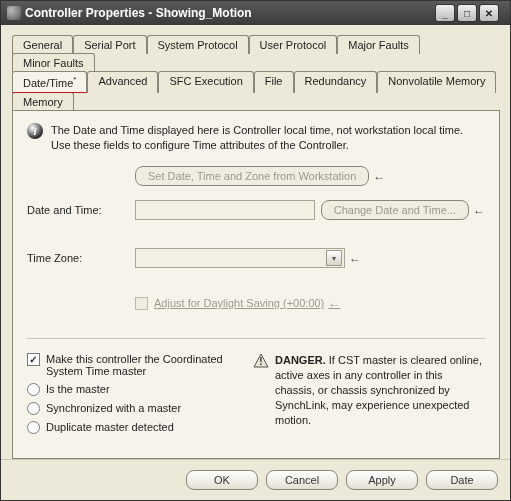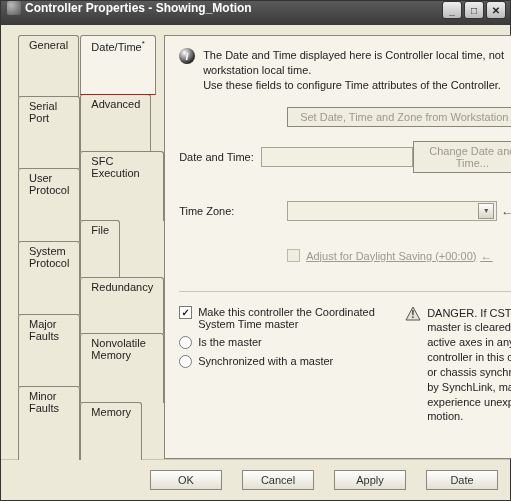--- a/index.html
+++ b/index.html
@@ -18,21 +18,22 @@
     background: #ece9d8;
     border: 1px solid #333;
     display: flex;
     flex-direction: column;
   }
   .titlebar {
     height: 24px;
     background: linear-gradient(#5a5a5a, #3a3a3a);
     color: #fff;
     display: flex;
-    padding: 0 4px 0 6px;
+    align-items: center;
+    padding: 0 11px 0 6px;
   }
   .titlebar .title-icon {
     width: 14px; height: 14px; margin-right: 4px;
     background: radial-gradient(circle at 30% 30%, #bbb, #555);
     border-radius: 2px;
   }
   .titlebar .title-text { flex: 1; font-weight: bold; font-size: 12px; }
   .titlebar .win-buttons { display: flex; gap: 2px; }
   .titlebar .win-btn {
     width: 20px; height: 18px;
@@ -40,23 +41,23 @@
     border: 1px solid #333;
     border-radius: 3px;
     font-size: 10px;
     display: flex; align-items: center; justify-content: center;
     color: #222; font-weight: bold;
     cursor: pointer;
   }
 
   .client {
     flex: 1;
-    padding: 10px 10px 0 17px;
+    padding: 10px 10px 0 11px;
     display: flex;
-    flex-direction: row;
+    flex-direction: column;
   }
 
   .tabstrip { display: flex; flex-wrap: wrap; }
   .tab {
     padding: 3px 10px 3px 10px;
     background: #ece9d8;
     border: 1px solid #8a867a;
     border-bottom: none;
     border-radius: 3px 3px 0 0;
     margin-right: 0px;
@@ -93,21 +94,21 @@
   }
   .info-text { color: #222; line-height: 1.35; }
 
   .form-row {
     display: flex; align-items: center; margin-bottom: 28px;
   }
   .form-label { width: 108px; color: #222; }
   .btn {
     background: linear-gradient(#fefefe,#e4e1d3);
     border: 1px solid #8a867a;
-    border-radius: 0;
+    border-radius: 8px;
     padding: 3px 12px;
     font-size: 11px;
     font-family: inherit;
     color: #333;
     cursor: pointer;
   }
   .btn.disabled, .btn[disabled] {
     color: #9d9a8c;
     background: #efece0;
     cursor: default;
@@ -168,21 +169,21 @@
     width:16px;height:16px;flex:0 0 16px;
     display:flex;align-items:center;justify-content:center;
   }
   .warn-icon svg { width:16px;height:16px; }
   .warn-text { color:#222; line-height:1.35; }
   .warn-row { display:flex; gap:6px; }
 
   .bottom-bar {
     border-top: 1px solid #c9c6b8;
     padding: 10px 12px 10px 12px;
-    display: flex; justify-content: flex-end; gap: 20px;
+    display: flex; justify-content: flex-end; gap: 8px;
     background: #ece9d8;
   }
   .bottom-bar .btn { min-width: 72px; }
 
   .radio-group { }
 </style>
 </head>
 <body>
 
 <div class="window">
@@ -195,22 +196,22 @@
       <div class="win-btn">□</div>
       <div class="win-btn">✕</div>
     </div>
   </div>
 
   <div class="client">
 
     <div class="tabstrip">
       <div class="tab">General</div>
       <div class="tab">Serial Port</div>
+      <div class="tab">System Protocol</div>
       <div class="tab">User Protocol</div>
-      <div class="tab">System Protocol</div>
       <div class="tab">Major Faults</div>
       <div class="tab">Minor Faults</div>
     </div>
 
     <div class="tabstrip">
       <div class="tab active"><span>Date/Time</span><span class="sup">*</span></div>
       <div class="tab">Advanced</div>
       <div class="tab">SFC Execution</div>
       <div class="tab">File</div>
       <div class="tab">Redundancy</div>
@@ -272,33 +273,37 @@
 
           <div class="radio-group">
             <div class="rad-row">
               <div class="rad"></div>
               <span>Is the master</span>
             </div>
             <div class="rad-row">
               <div class="rad"></div>
               <span>Synchronized with a master</span>
             </div>
+            <div class="rad-row">
+              <div class="rad"></div>
+              <span>Duplicate master detected</span>
+            </div>
           </div>
         </div>
 
         <div class="right-col">
           <div class="warn-row">
             <div class="warn-icon">
               <svg viewBox="0 0 16 16">
                   <polygon points="8,1 15,14 1,14" fill="#e8e4d4" stroke="#555" stroke-width="1"></polygon>
                   <text x="8" y="12" text-anchor="middle" font-size="10" font-weight="bold" fill="#333">!</text>
                 </svg>
             </div>
             <div class="warn-text">
-              <span style="font-weight:normal;">DANGER.</span>
+              <span style="font-weight:bold;">DANGER.</span>
               <span>If CST master is cleared online, active axes in any controller in this chassis, or chassis synchronized by SynchLink, may experience unexpected motion.</span>
             </div>
           </div>
         </div>
       </div>
 
     </div>
   </div>
 
   <div class="bottom-bar">

